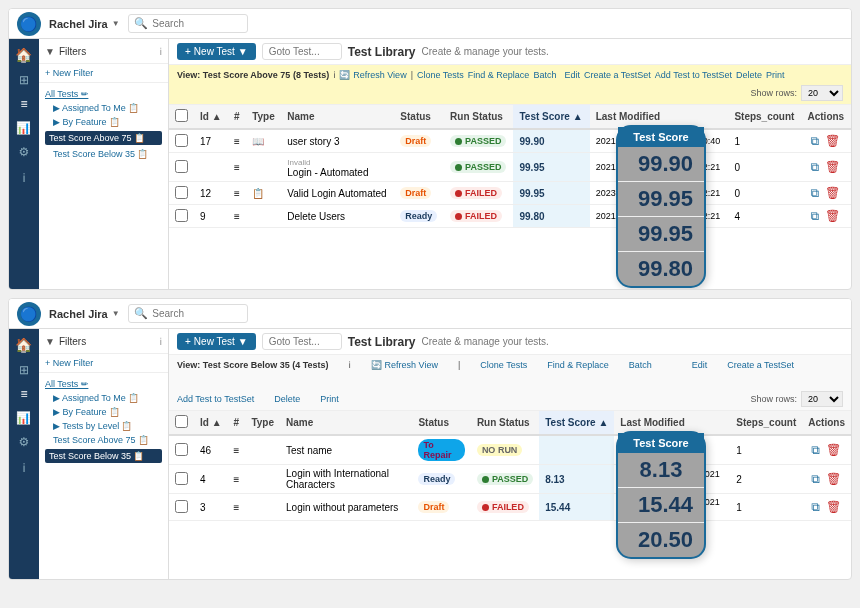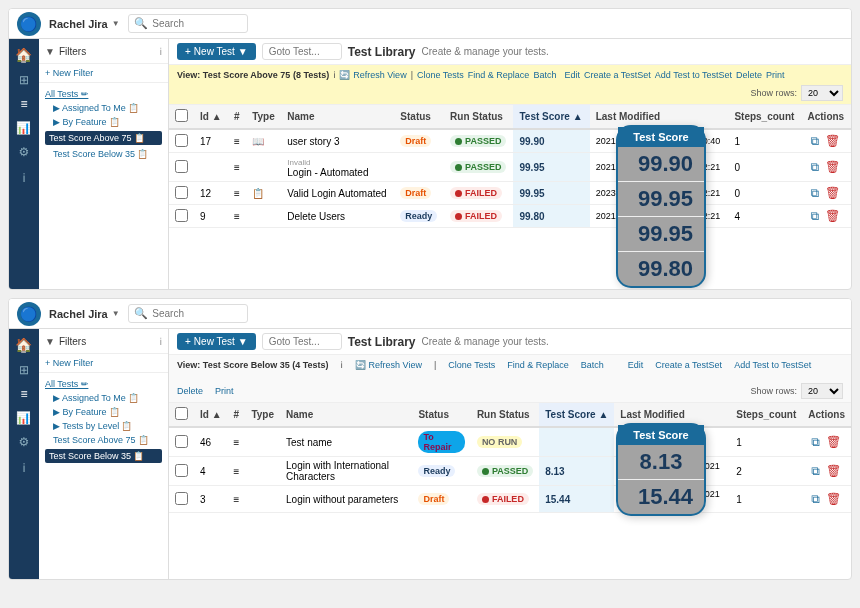--- a/index.html
+++ b/index.html
@@ -262,21 +262,21 @@
         <div style="background:#1a6a9a;color:white;font-size:10px;padding:3px 8px;border-radius:3px;cursor:pointer;display:flex;align-items:center;gap:3px;">
           <span>+</span>
           <span>New Test</span>
           <span>▼</span>
         </div>
         <input type="text" style="border: 1px solid rgb(221, 221, 221); border-radius: 3px; padding: 2px 6px; font-size: 10px; color: rgb(153, 153, 153); width: 80px;" placeholder="Goto Test...">
         <span style="font-size:12px;font-weight:bold;color:#333;">Test Library</span>
         <span style="font-size:10px;color:#777;">Create &amp; manage your tests.</span>
       </div>
 
-      <div style="padding:3px 8px;background:#f9f9f9;border-bottom:1px solid #eee;font-size:9px;color:#555;display:flex;align-items:center;gap:12px;flex-wrap:wrap;">
+      <div style="padding:3px 8px;background:#f9f9f9;border-bottom:1px solid #eee;font-size:9px;color:#555;display:flex;align-items:center;gap:20px;flex-wrap:wrap;">
         <span style="font-weight:bold;color:#333;">View: Test Score Below 35 (4 Tests)</span>
         <span>ℹ</span>
         <span style="color:#1a6a9a;cursor:pointer;">🔄 Refresh View</span>
         <span>|</span>
         <span style="color:#1a6a9a;cursor:pointer;">Clone Tests</span>
         <span style="color:#1a6a9a;cursor:pointer;">Find &amp; Replace</span>
         <span style="color:#1a6a9a;cursor:pointer;">Batch</span>
         <br style="flex-basis:100%;height:0;">
         <span style="color:#1a6a9a;cursor:pointer;">Edit</span>
         <span style="color:#1a6a9a;cursor:pointer;">Create a TestSet</span>
@@ -348,18 +348,19 @@
               <td>1</td>
               <td><button class="icon-btn">⧉</button><button class="icon-btn red">🗑</button></td>
             </tr>
           </tbody>
         </table>
 
         <div class="score-overlay" style="right:145px;top:20px;width:90px;">
           <div class="score-header">Test Score</div>
           <div class="score-value">8.13</div>
           <div class="score-value">15.44</div>
+          <div class="score-value">20.50</div>
         </div>
       </div>
     </div>
   </div>
 
 </div>
 
 </body></html>

